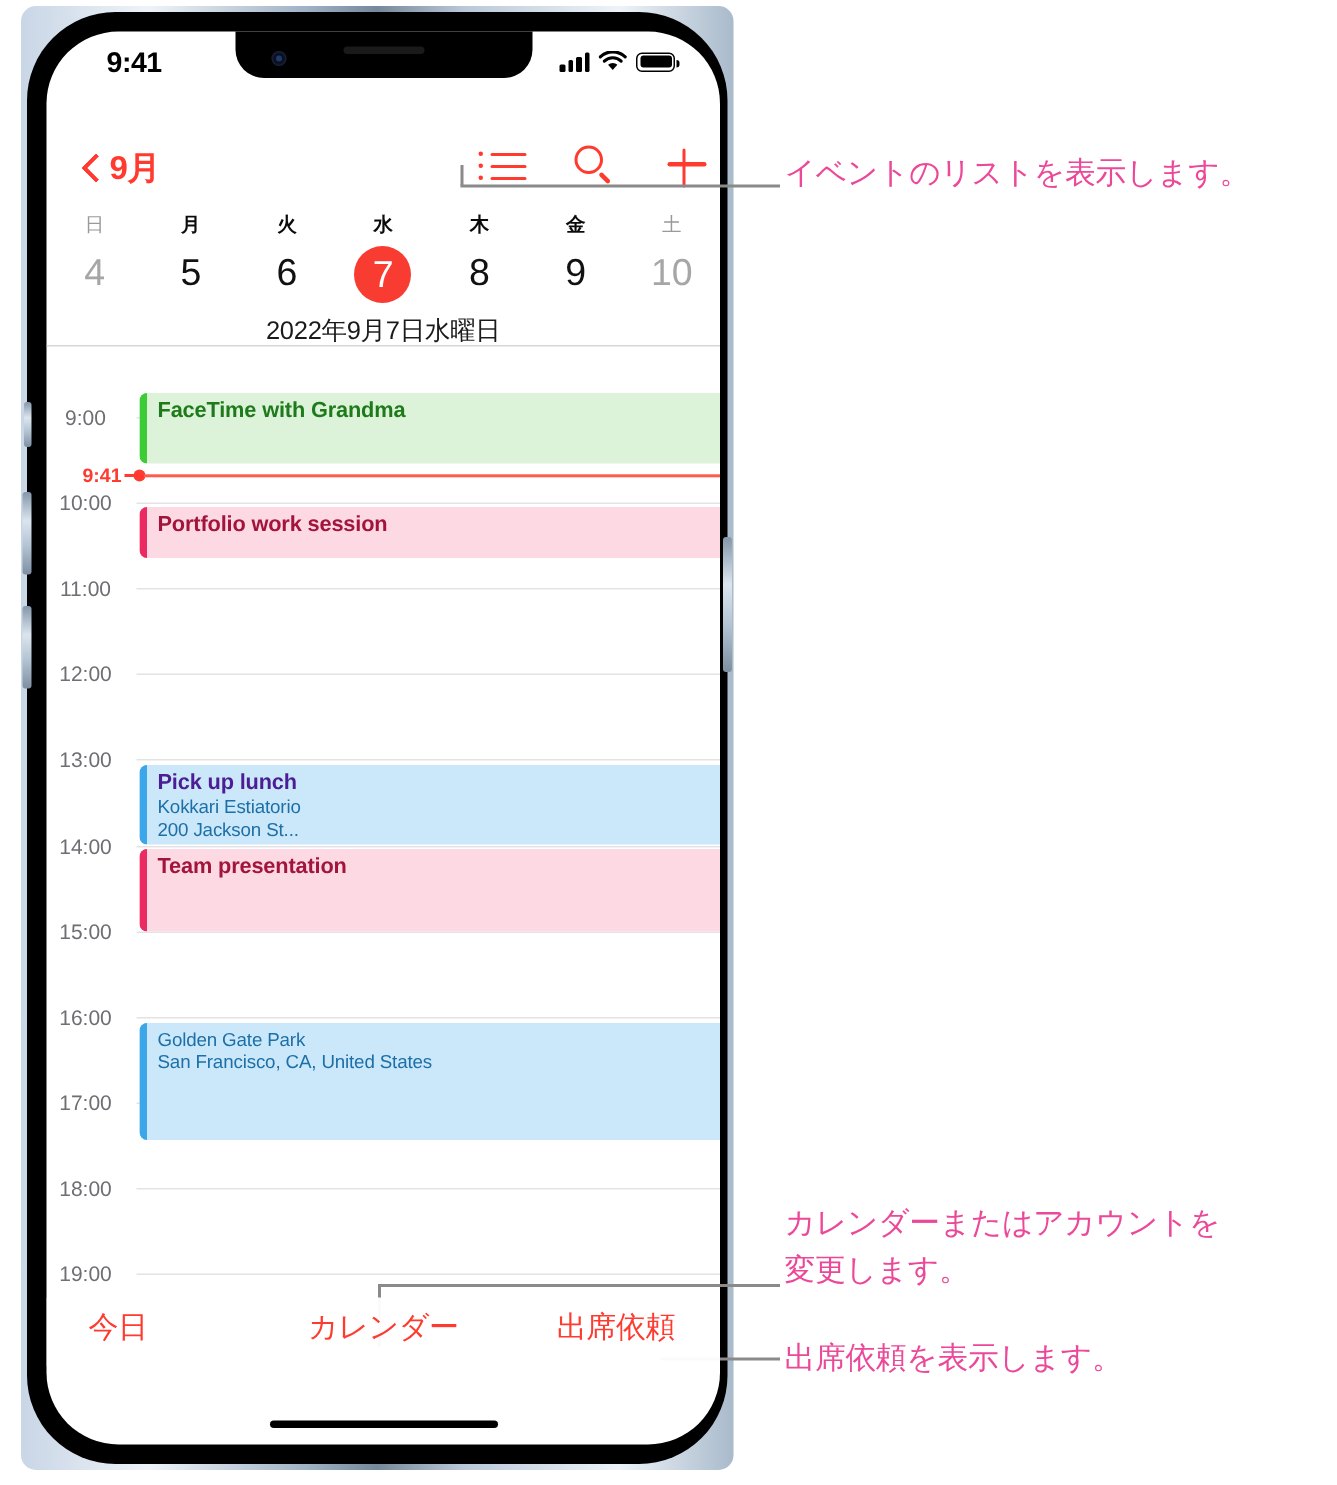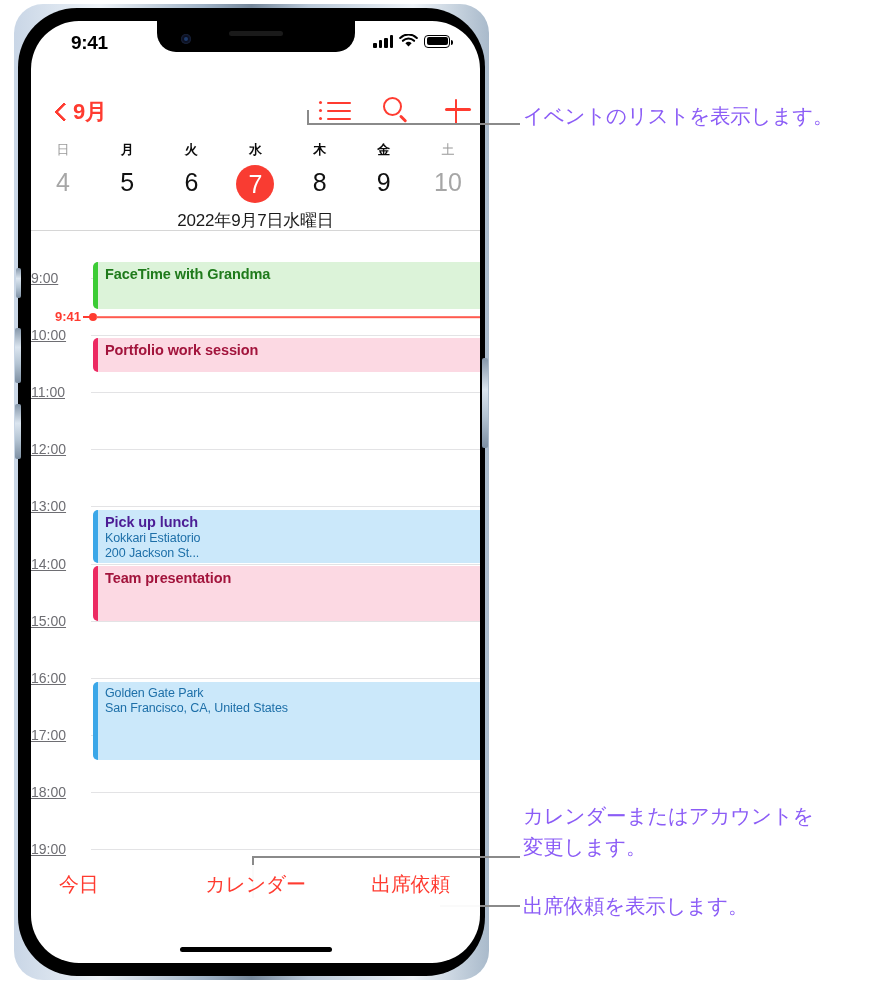--- a/index.html
+++ b/index.html
@@ -16,21 +16,21 @@
     -webkit-font-smoothing: antialiased;
   }
 
   
   #phone {
     position: absolute;
     left: 14px;
     top: 4px;
     width: 475px;
     height: 976px;
-    border-radius: 29px;
+    border-radius: 10px;
     background: linear-gradient(90deg,#c9d6e6 0%, #eef3f8 18%, #9fb2c6 40%, #76889b 50%, #b9c8d8 62%, #eef3f8 84%, #a9bacb 100%);
     box-sizing: border-box;
     padding: 3px;
   }
   #phone-inner {
     position: absolute;
     left: 4px; top: 4px;
     width: 467px; height: 968px;
     border-radius: 59px;
     background: #000000;
@@ -309,25 +309,24 @@
   .hour-row {
     position: absolute;
     left: 0;
     width: 100%;
     height: 0;
   }
   .hour-label {
     position: absolute;
     left: 0;
     width: 52px;
-    text-align: left;
+    text-align: center;
     font-size: 14px;
     color: #6e6e73;
     transform: translateY(-8px);
-    text-decoration: underline;
   }
   .hour-line {
     position: absolute;
     left: 60px;
     right: 0;
     height: 1px;
     background: #e3e3e5;
   }
 
   
@@ -446,21 +445,21 @@
     height: 5px;
     border-radius: 3px;
     background: #000;
     z-index: 30;
   }
 
   
   .callout {
     position: absolute;
     font-size: 20.5px;
-    color: #8b5cf6;
+    color: #ec4899;
     line-height: 31px;
     letter-spacing: -0.2px;
   }
   #callout-list  { left: 523px; top: 100px; }
   #callout-cal   { left: 523px; top: 800px; width: 360px; }
   #callout-inbox { left: 523px; top: 890px; }
 
   .leader {
     position: absolute;
     background: #8a8a8a;

